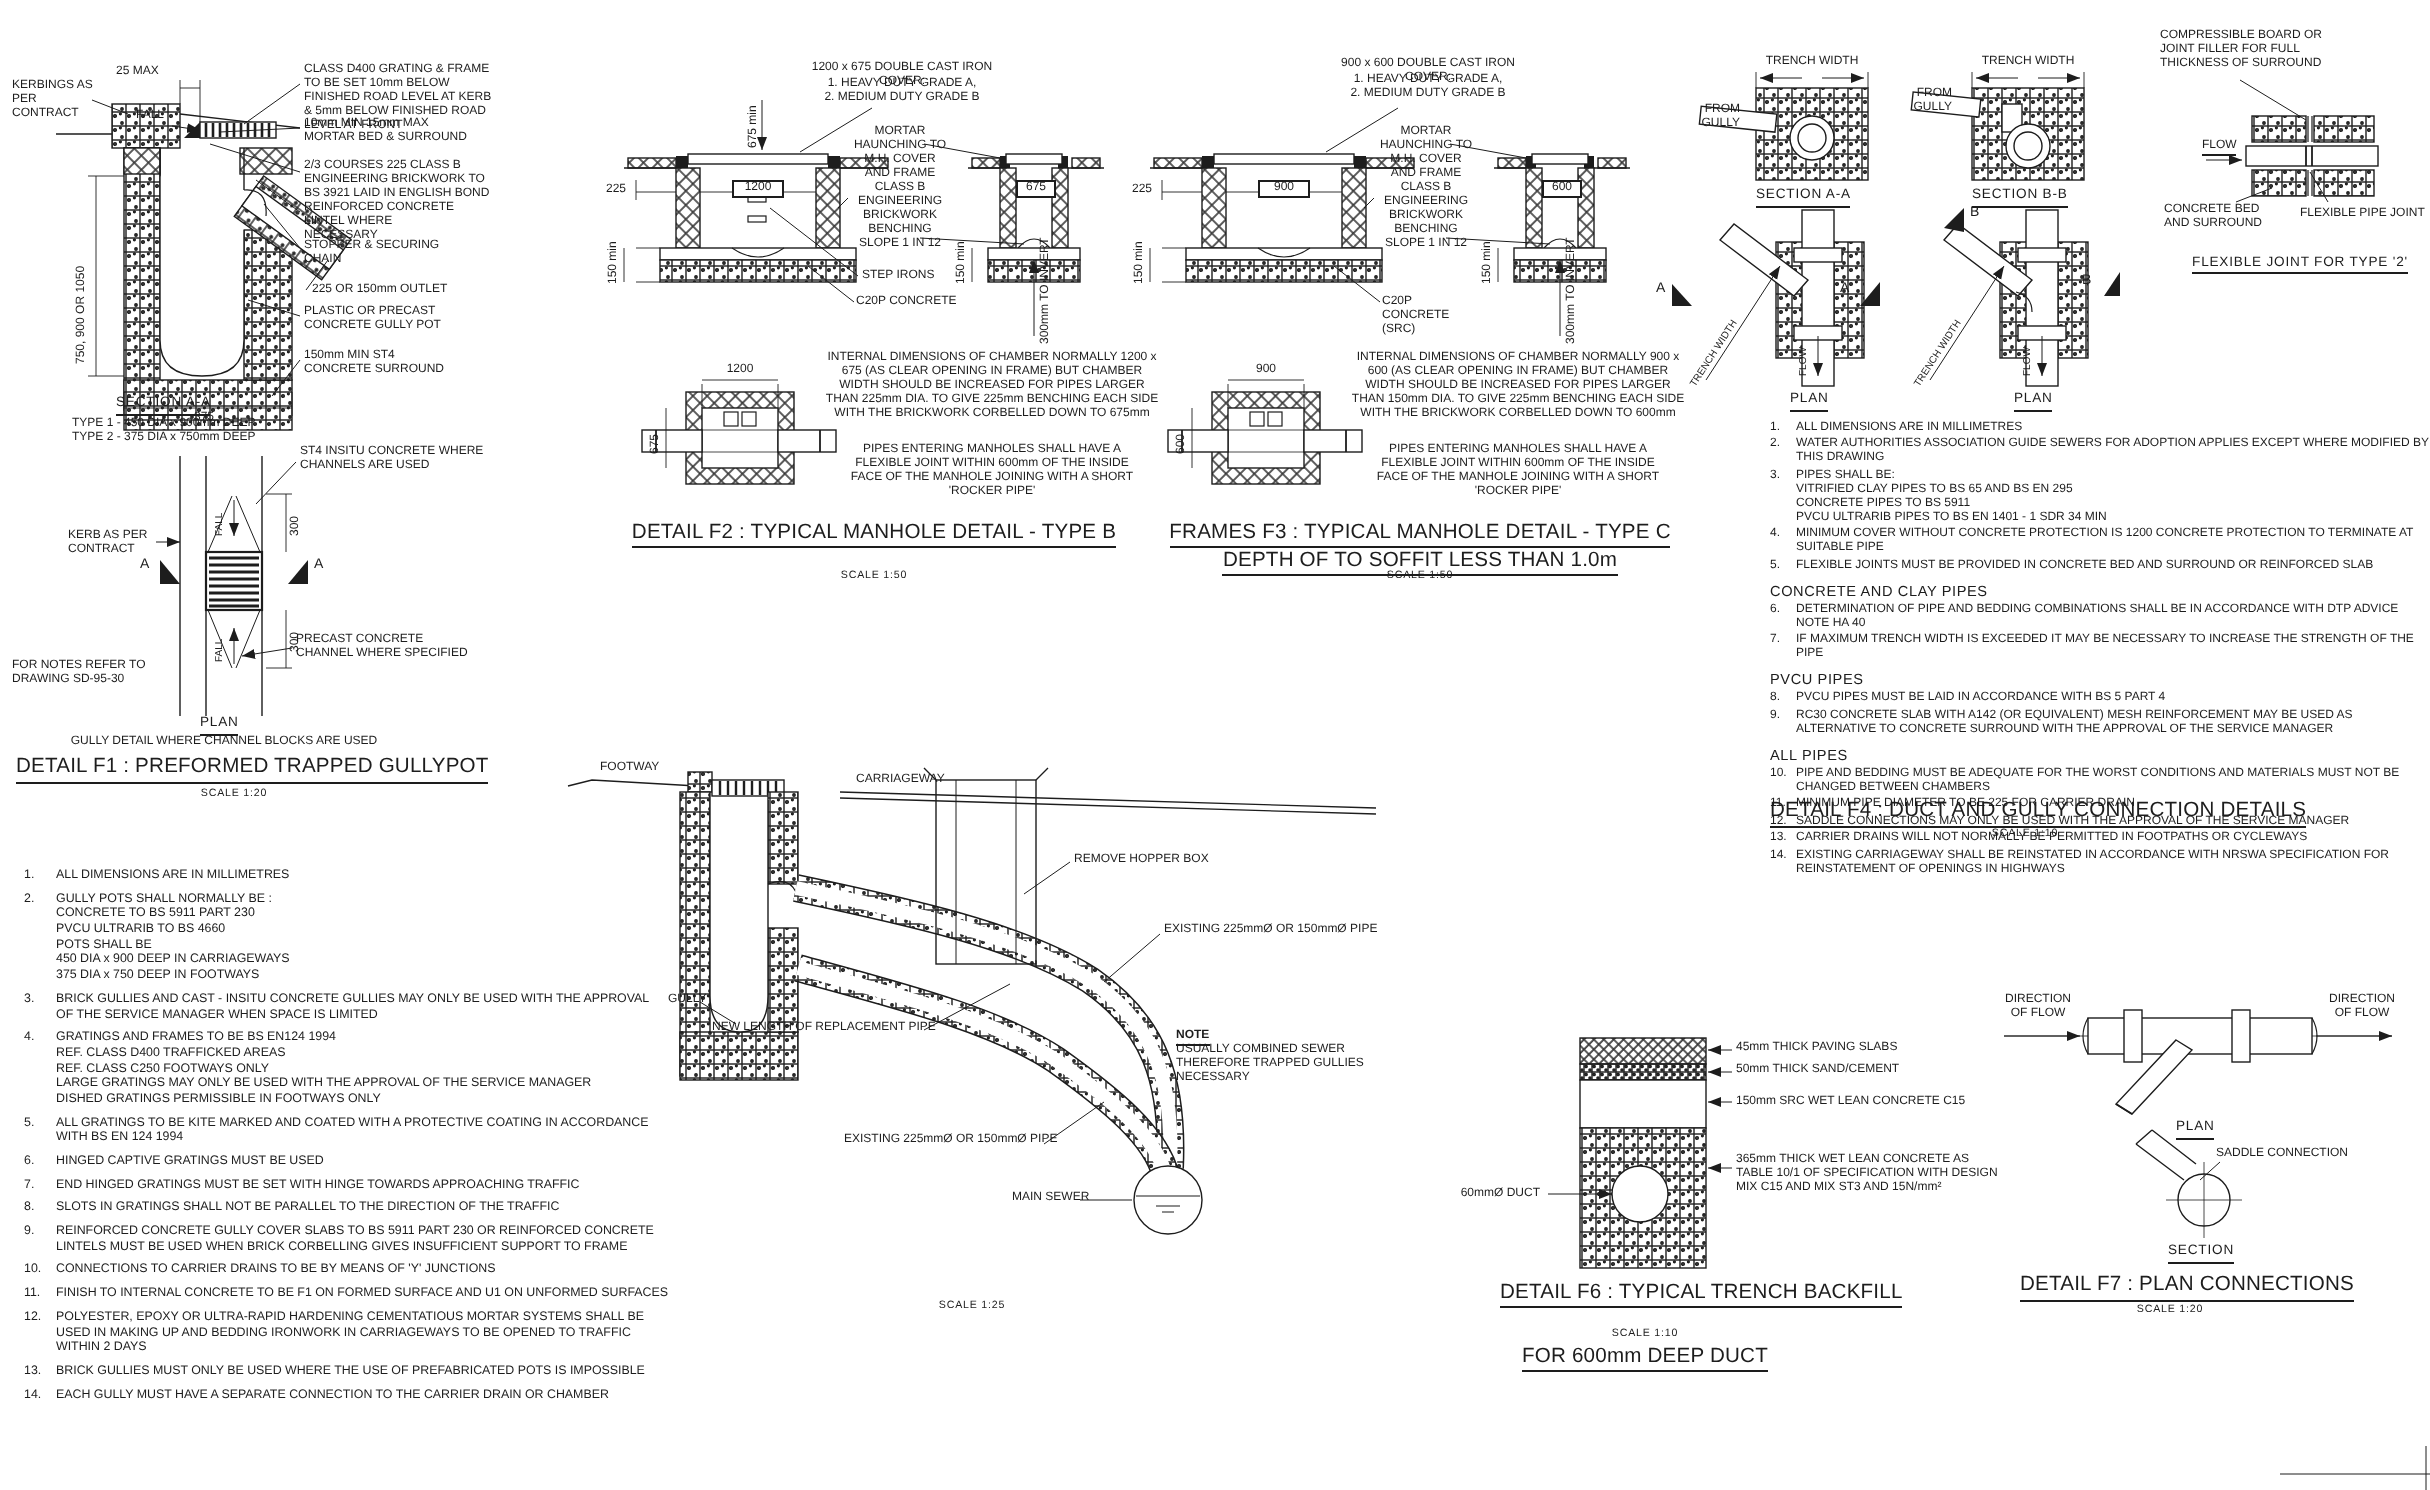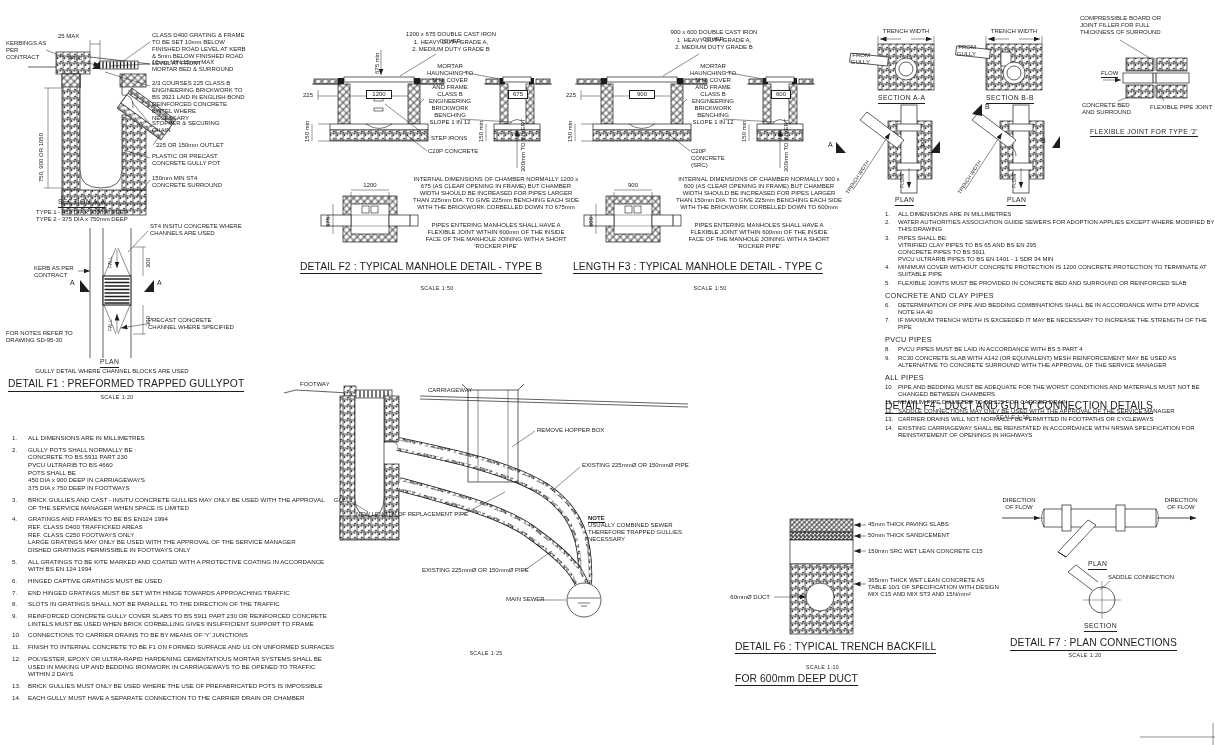--- a/index.html
+++ b/index.html
@@ -5,21 +5,21 @@
   html,body{margin:0;padding:0}
   #sheet{position:relative;width:1215px;height:745px;background:#ffffff;
     font-family:"Liberation Sans","DejaVu Sans",sans-serif;color:#1d1d1d;overflow:hidden}
   #art{position:absolute;left:0;top:0}
   .L{position:absolute;font-size:6px;line-height:1.18;letter-spacing:0;color:#1d1d1d}
   .c{text-align:center}.r{text-align:right}.n{white-space:nowrap}
   .v{transform:rotate(-90deg);transform-origin:0 0;white-space:nowrap}
   .d{transform:rotate(-57deg);transform-origin:0 0;white-space:nowrap}
   .sec{font-size:6.8px;letter-spacing:.4px;border-bottom:.9px solid #1d1d1d;padding-bottom:.5px;white-space:nowrap}
   .tt{font-size:10.3px;letter-spacing:.1px;white-space:nowrap;border-bottom:1px solid #1d1d1d;padding-bottom:1px;display:inline-block}
-  .tc{position:absolute;}
+  .tc{position:absolute;text-align:center}
   .sc{font-size:5.3px;letter-spacing:.4px}
   .bx{background:#fff;outline:.5px solid #1d1d1d;padding:0 1px}
   .ul{border-bottom:.8px solid #1d1d1d}
   .notes{position:absolute;font-size:6.2px;line-height:1.24}
   .nr{display:flex;margin-top:4px}
   .nr.t0{margin-top:0}
   .nn{flex:0 0 16px}
   .nt{flex:1}
   .ns{margin-left:16px}
   .f4n{font-size:6px;line-height:1.17}
@@ -460,21 +460,22 @@
 <div class="L n" style="left:566px;top:92px">225</div>
 <div class="L c bx" style="left:630px;top:91px;width:22px">900</div>
 <div class="L v" style="left:567px;top:142px">150 min</div>
 <div class="L c bx" style="left:772px;top:91px;width:16px">600</div>
 <div class="L v" style="left:741px;top:142px">150 min</div>
 <div class="L v" style="left:783px;top:172px">300mm TO INVERT</div>
 <div class="L c" style="left:623px;top:182px;width:20px">900</div>
 <div class="L v" style="left:588px;top:227px">600</div>
 <div class="L c" style="left:675px;top:176px;width:168px">INTERNAL DIMENSIONS OF CHAMBER NORMALLY 900 x 600 (AS CLEAR OPENING IN FRAME) BUT CHAMBER WIDTH SHOULD BE INCREASED FOR PIPES LARGER THAN 150mm DIA. TO GIVE 225mm BENCHING EACH SIDE WITH THE BRICKWORK CORBELLED DOWN TO 600mm</div>
 <div class="L c" style="left:684px;top:222px;width:150px">PIPES ENTERING MANHOLES SHALL HAVE A FLEXIBLE JOINT WITHIN 600mm OF THE INSIDE FACE OF THE MANHOLE JOINING WITH A SHORT 'ROCKER PIPE'</div>
-<div class="tc" style="left:573px;top:256px;width:274px"><span class="tt">LENGTH F3 : TYPICAL MANHOLE DETAIL - TYPE C</span></div>
+<div class="tc" style="left:573px;top:256px;width:274px"><span class="tt">FRAMES F3 : TYPICAL MANHOLE DETAIL - TYPE C</span></div>
+<div class="tc" style="left:573px;top:270px;width:274px"><span class="tt">DEPTH OF TO SOFFIT LESS THAN 1.0m</span></div>
 <div class="L sc c" style="left:573px;top:285px;width:274px">SCALE 1:50</div>
 
 <div class="L c" style="left:880px;top:28px;width:52px">TRENCH WIDTH</div>
 <div class="L c" style="left:988px;top:28px;width:52px">TRENCH WIDTH</div>
 <div class="L r" style="left:842px;top:52px;width:28px">FROM GULLY</div>
 <div class="L r" style="left:948px;top:44px;width:28px">FROM GULLY</div>
 <div class="sec L" style="left:878px;top:94px">SECTION A-A</div>
 <div class="sec L" style="left:986px;top:94px">SECTION B-B</div>
 <div class="L" style="left:1080px;top:15px;width:84px">COMPRESSIBLE BOARD OR JOINT FILLER FOR FULL THICKNESS OF SURROUND</div>
 <div class="L n ul" style="left:1101px;top:70px">FLOW</div>
@@ -569,21 +570,21 @@
 <div class="L" style="left:588px;top:522px;width:102px">USUALLY COMBINED SEWER THEREFORE TRAPPED GULLIES NECESSARY</div>
 <div class="L n" style="left:422px;top:567px">EXISTING 225mmØ OR 150mmØ PIPE</div>
 <div class="L n" style="left:506px;top:596px">MAIN SEWER</div>
 <div class="L sc c" style="left:330px;top:650px;width:312px">SCALE 1:25</div>
 
 <div class="L n" style="left:868px;top:521px">45mm THICK PAVING SLABS</div>
 <div class="L n" style="left:868px;top:532px">50mm THICK SAND/CEMENT</div>
 <div class="L n" style="left:868px;top:548px">150mm SRC WET LEAN CONCRETE C15</div>
 <div class="L" style="left:868px;top:577px;width:132px">365mm THICK WET LEAN CONCRETE AS TABLE 10/1 OF SPECIFICATION WITH DESIGN MIX C15 AND MIX ST3 AND 15N/mm²</div>
 <div class="L r" style="left:722px;top:594px;width:48px">60mmØ DUCT</div>
-<div class="tc" style="left:735px;top:636px;width:196px"><span class="tt">DETAIL F6 : TYPICAL TRENCH BACKFILL</span></div>
+<div class="tc" style="left:750px;top:636px;width:196px"><span class="tt">DETAIL F6 : TYPICAL TRENCH BACKFILL</span></div>
 <div class="tc" style="left:735px;top:668px;width:175px"><span class="tt">FOR 600mm DEEP DUCT</span></div>
 <div class="L sc c" style="left:735px;top:664px;width:175px">SCALE 1:10</div>
 
 <div class="L c" style="left:998px;top:497px;width:42px">DIRECTION OF FLOW</div>
 <div class="L c" style="left:1160px;top:497px;width:42px">DIRECTION OF FLOW</div>
 <div class="sec L" style="left:1088px;top:560px">PLAN</div>
 <div class="L n" style="left:1108px;top:574px">SADDLE CONNECTION</div>
 <div class="sec L" style="left:1084px;top:622px">SECTION</div>
 <div class="L" style="left:1010px;top:637px"><span class="tt">DETAIL F7 : PLAN CONNECTIONS</span></div>
 <div class="L sc c" style="left:1010px;top:652px;width:150px">SCALE 1:20</div>

